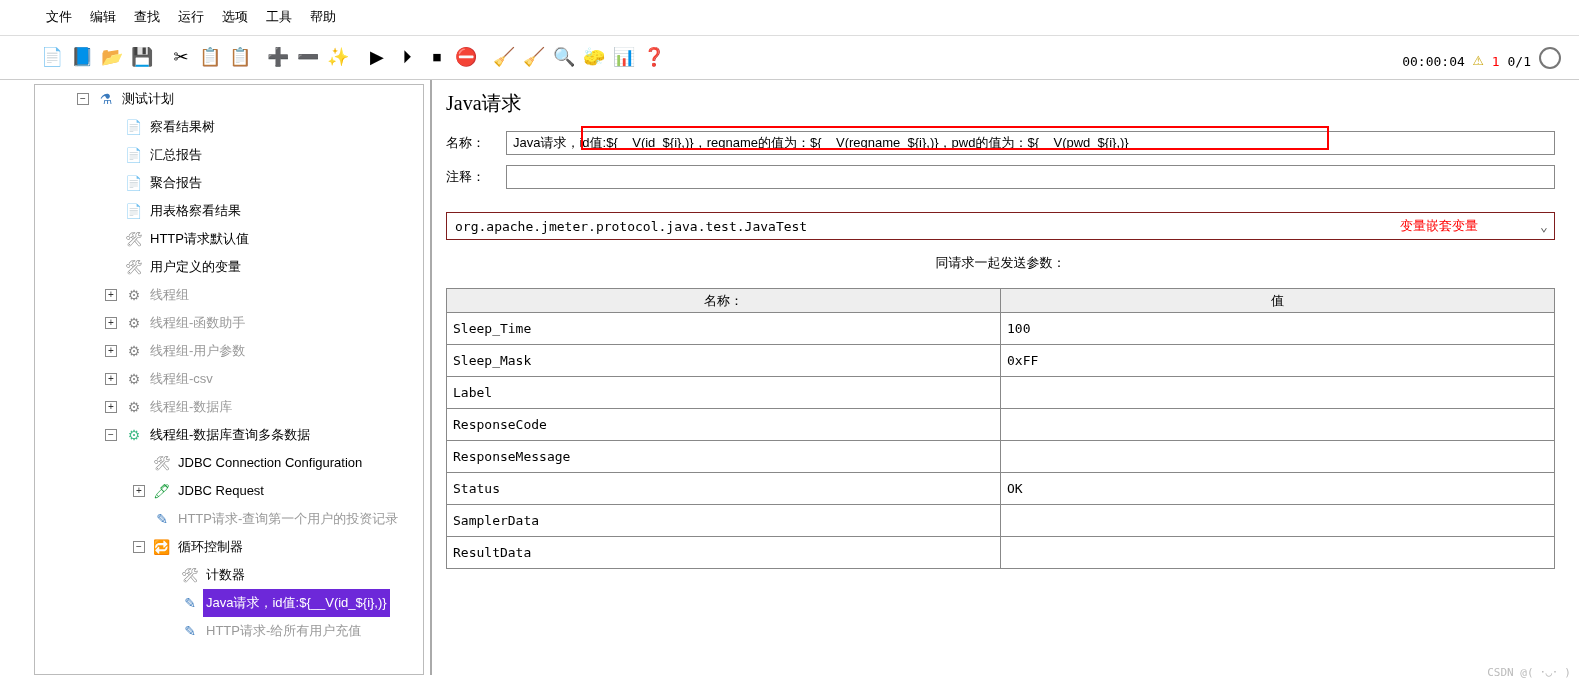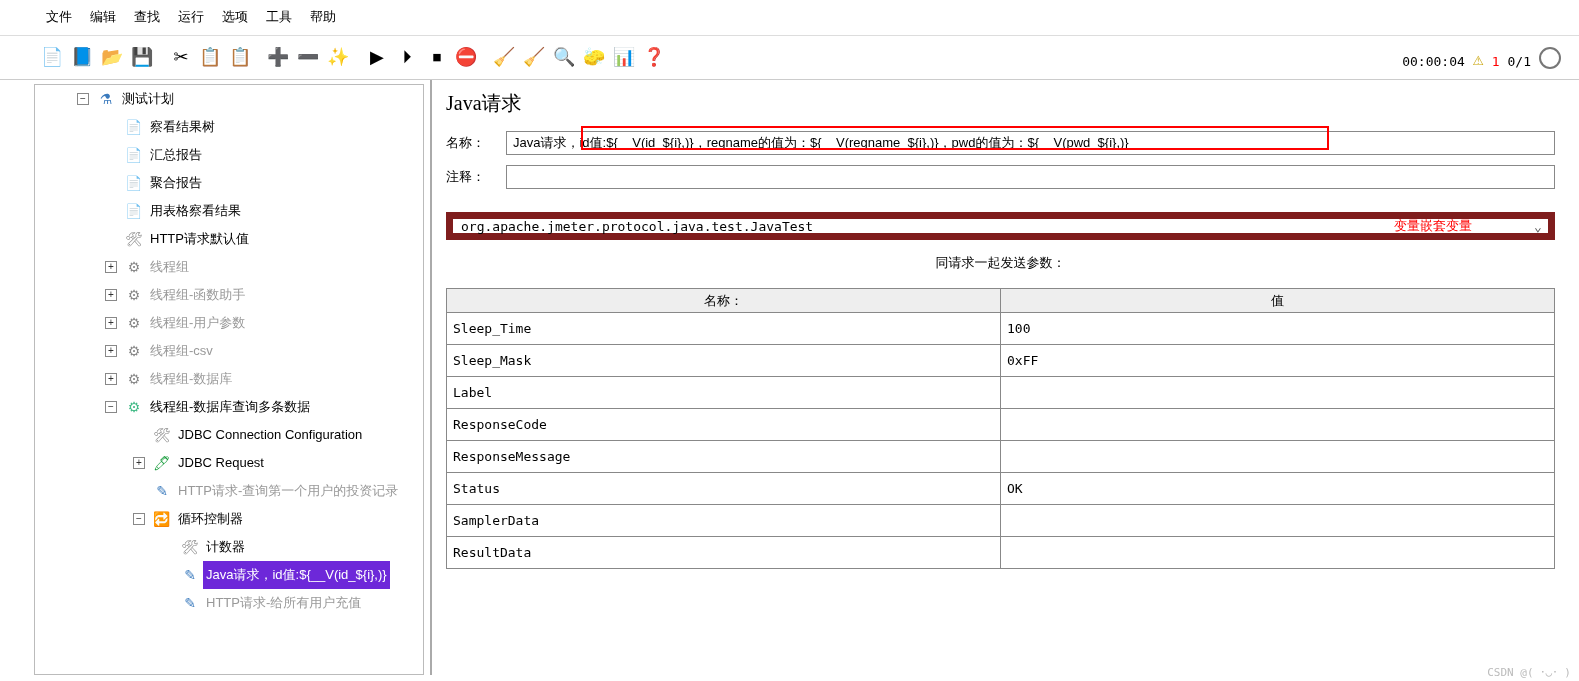--- a/index.html
+++ b/index.html
@@ -26,21 +26,21 @@
   .tree .gray{color:#999;}
   .tree .lvl0{padding-left:42px;}
   .tree .lvl1{padding-left:70px;}
   .tree .lvl2{padding-left:98px;}
   .tree .lvl3{padding-left:126px;}
   .content { flex:1; padding: 10px 24px 10px 14px; overflow:auto;}
   .content h2{ font-size:20px; font-weight:normal; font-family:"SimSun"; margin-bottom:14px;}
   .frow{ display:flex; align-items:center; margin-bottom:10px; gap:10px;}
   .frow .flabel{ width:50px; font-family:"SimSun";}
   .frow input[type=text]{ flex:1; border:1px solid #888; padding:3px 6px; font-family:Liberation Sans, sans-serif; font-size:13px; height:24px;}
-  .combo-row{display:flex; align-items:center; border:7px solid #7f1d1d; height:28px; margin-top:23px; margin-bottom:14px; position:relative; font-family:monospace;}
+  .combo-row{display:flex; align-items:center; border:1px solid #7f1d1d; height:28px; margin-top:23px; margin-bottom:14px; position:relative; font-family:monospace;}
   .combo-row .ctext{flex:1; padding:0 8px;}
   .combo-row .anno{ color:red; font-family:Liberation Mono, monospace; position:absolute; right:76px;}
   .combo-row .drop{width:20px;text-align:center;color:#555;}
   .params-title{ text-align:center; margin-bottom:16px; font-family:"SimSun";}
   table.params{ width:100%; border-collapse:collapse; font-family:monospace,"SimSun"; font-size:13px;}
   table.params th, table.params td{ border:1px solid #888; padding:2px 6px; text-align:left; height:32px;}
   table.params th{ background:#eee; font-weight:normal; text-align:center; font-family:"SimSun"; height:24px;}
   .redbox{ position:absolute; border:2px solid red; pointer-events:none;}
   #rb1{ left:581px; top:126px; width:748px; height:24px;}
   .footer{position:absolute; bottom:2px; right:8px; color:#bbb; font-size:11px; font-family:monospace;}
@@ -120,20 +120,27 @@
               </div>
             </li>
             <li>
               <div class="row lvl1">
                 <span class="noexp"></span>
                 <span class="ic ic-wrench"></span>
                 <span class="lbl">HTTP请求默认值</span>
               </div>
             </li>
             <li>
+              <div class="row lvl1">
+                <span class="noexp"></span>
+                <span class="ic ic-wrench"></span>
+                <span class="lbl">用户定义的变量</span>
+              </div>
+            </li>
+            <li>
               <div class="row lvl1 gray">
                 <span class="exp">+</span>
                 <span class="ic ic-gear"></span>
                 <span class="lbl">线程组</span>
               </div>
             </li>
             <li>
               <div class="row lvl1 gray">
                 <span class="exp">+</span>
                 <span class="ic ic-gear"></span>

